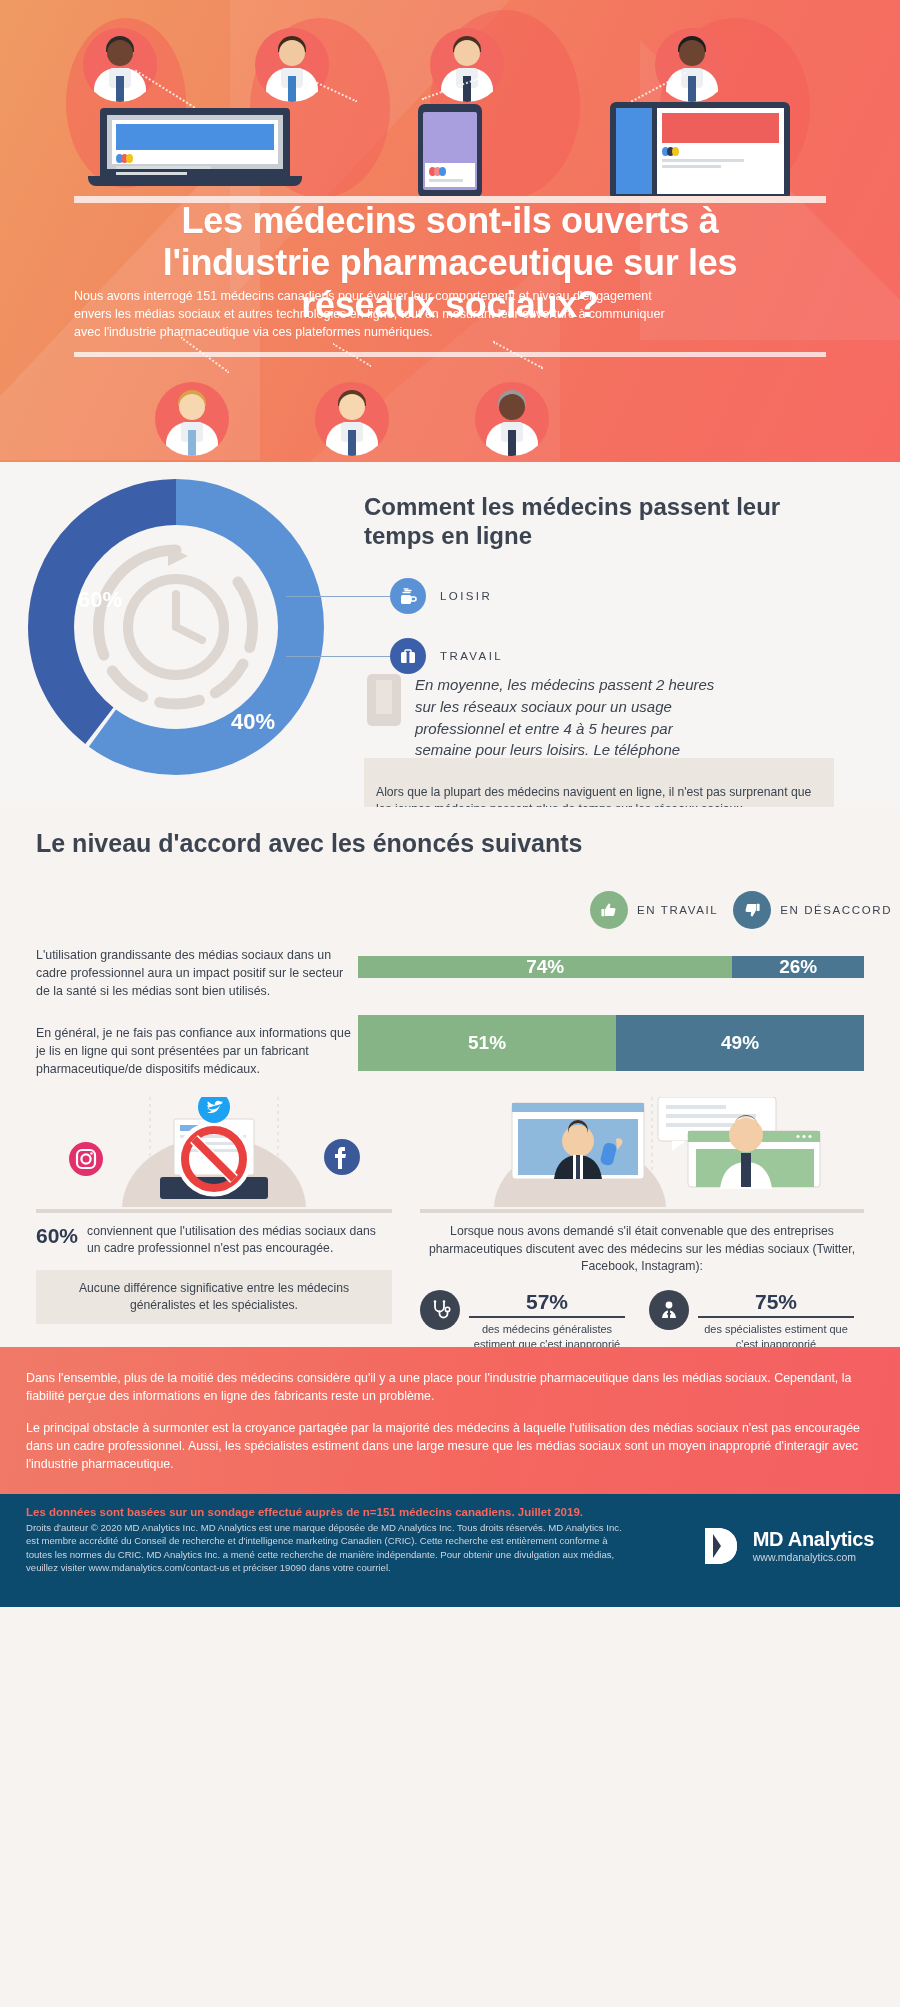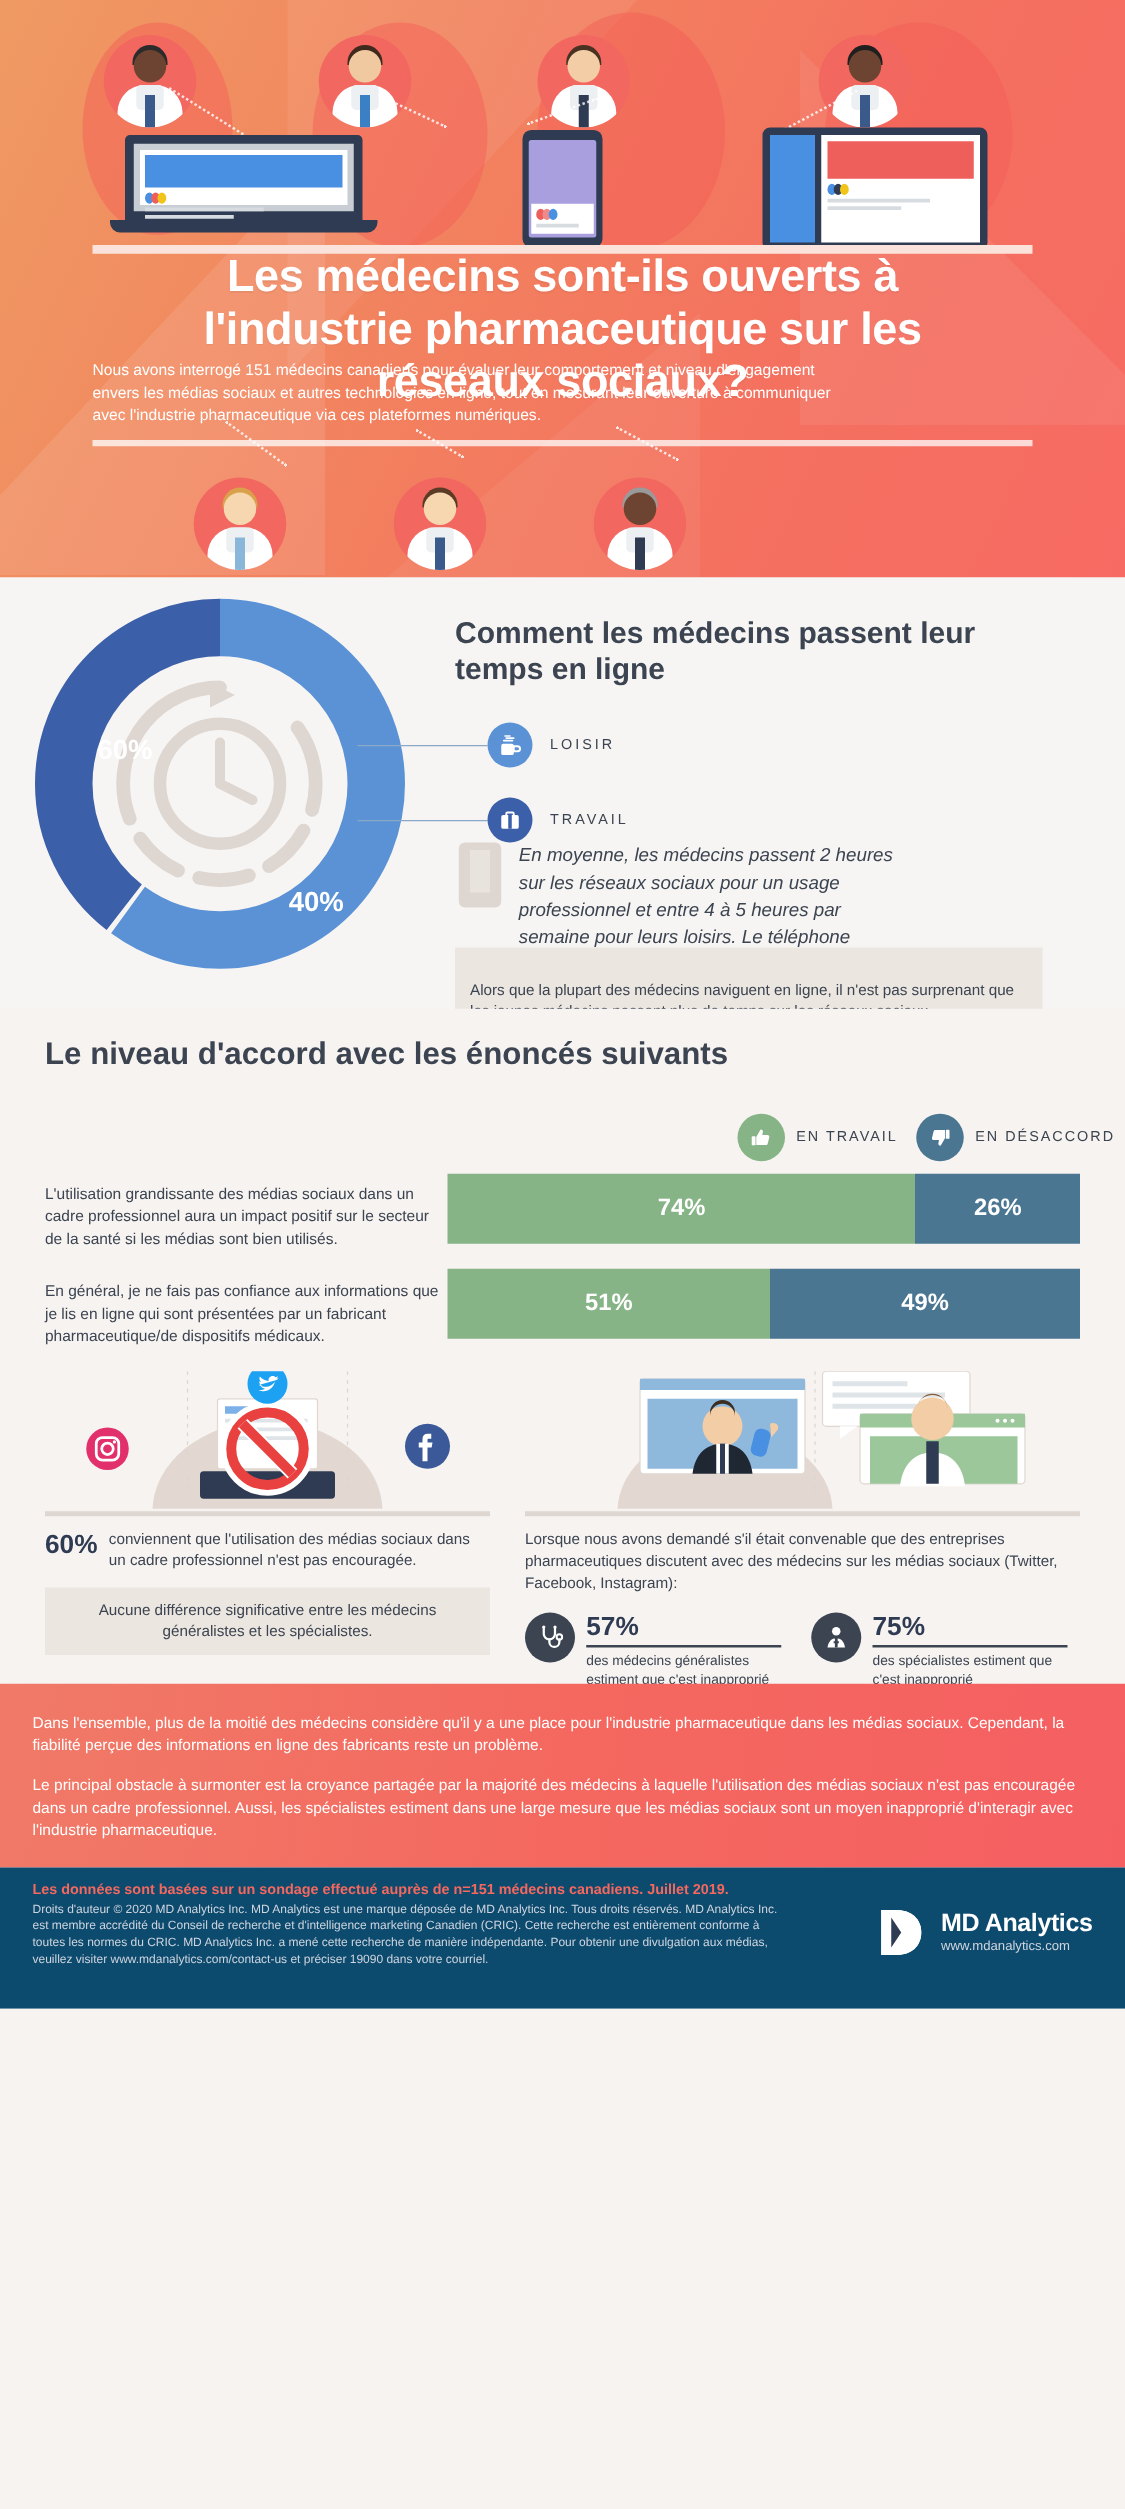--- a/index.html
+++ b/index.html
@@ -127,33 +127,33 @@
   }
   .key-row { position:absolute; left:590px; top:84px; display:flex; align-items:center; gap:9px; }
   .key-circ { width:38px; height:38px; border-radius:50%; display:flex; align-items:center; justify-content:center; color:#fff; font-size:18px;}
   .key-txt { font-size:11.5px; letter-spacing:1.6px; color:#3b4450; }
 
   .stmt { position:absolute; font-size:12.4px; line-height:1.45; color:#3b4450; }
   .st1 { left:36px; top:140px; width:310px; }
   .st2 { left:36px; top:218px; width:318px; }
 
   .barset { position:absolute; left:358px; height:56px; width:506px; display:flex; }
-  .b1 { top:132px; }
+  .b1 { top:132px;align-items:center; }
   .b2 { top:208px; }
   .bar-pos { background:#87b487; }
   .bar-neg { background:#4a7691; }
   .bar-pos, .bar-neg {
     display:flex; align-items:center; justify-content:center;
     color:#fff; font-size:19px; font-weight:bold;
   }
 
   
   .sec-two { position:relative; background:#f7f3f1; height:250px; }
   .col-l { position:absolute; left:36px; top:0; width:356px; }
-  .col-r { position:absolute; left:420px; top:0; width:444px; }
+  .col-r { position:absolute; left:420px; top:0; width:444px;text-align:center; }
   .illo { position:relative; height:110px; }
   .hr-thin { height:4px; background:#ded6d0; margin-top:2px; }
   .pct-line { display:flex; gap:9px; align-items:flex-start; margin-top:10px; }
   .pct-big { font-size:21px; font-weight:bold; color:#2f3b52; line-height:1.2;}
   .pct-txt { font-size:12.2px; line-height:1.42; color:#3b4450; }
   .grey-note {
     margin-top:12px; background:#ece6e0; padding:10px 12px;
     font-size:12.2px; line-height:1.42; color:#3b4450; text-align:center;
   }
   .r-para { font-size:12.2px; line-height:1.45; color:#3b4450; margin-top:10px; }

